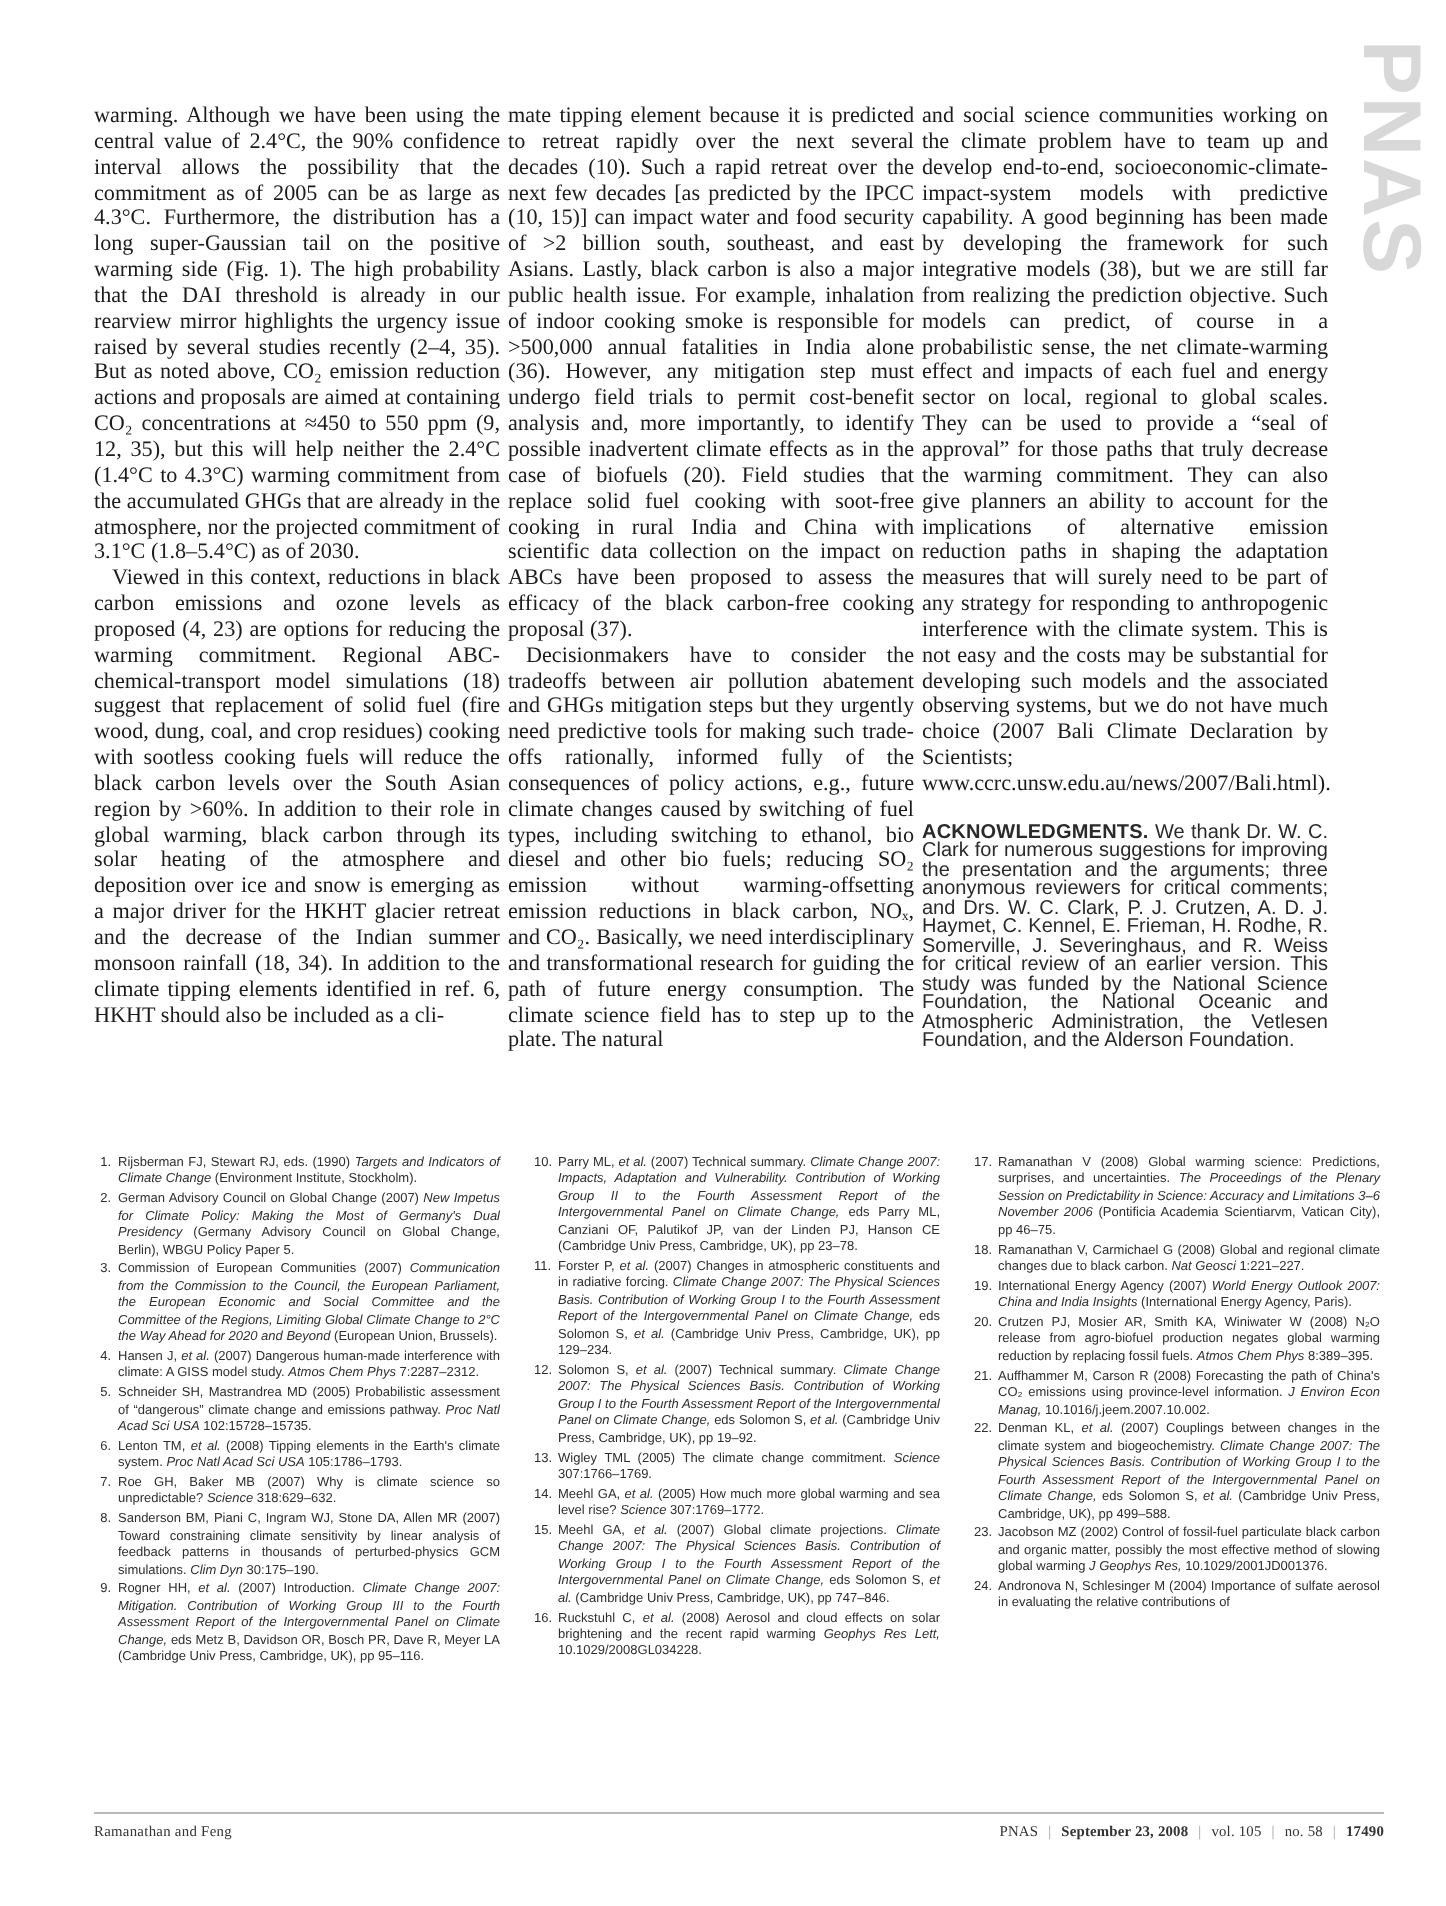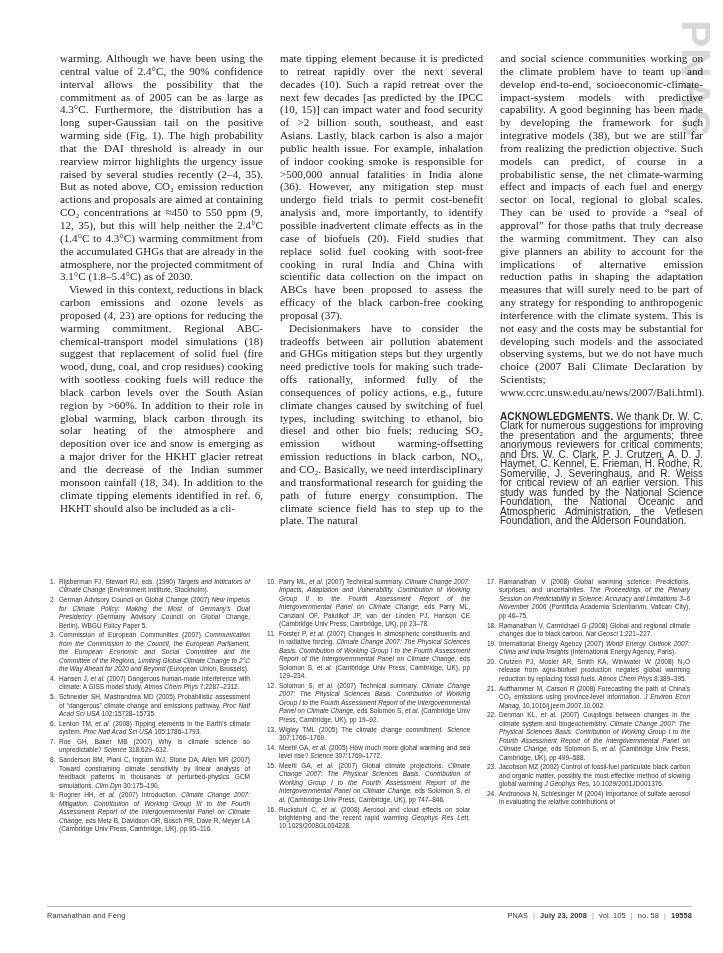--- a/index.html
+++ b/index.html
@@ -47,22 +47,21 @@
     white-space: nowrap;
   }
 
   
   .body-cols {
     position: absolute;
     left: 47px;
     top: 52px;
     width: 645px;
     display: flex;
-    gap: 17px;
-    margin-left: 13px;
+    gap: 4px;
   }
   .body-col {
     width: 203px;
   }
   .body-col p {
     margin: 0;
     font-size: 11.1px;
     line-height: 12.85px;
     text-align: justify;
     text-justify: inter-word;
@@ -131,21 +130,21 @@
     background: #b9b9b9;
   }
   .footer {
     position: absolute;
     left: 47px;
     top: 911px;
     width: 645px;
     display: flex;
     align-items: flex-start;
     justify-content: space-between;
-    font-family: Liberation Sans, sans-serif;
+    font-family: Liberation Serif, serif;
     font-size: 7.4px;
     color: #333;
   }
   .footer-left { letter-spacing: 0.15px; }
   .footer-right {
     display: flex;
     align-items: baseline;
     gap: 5px;
     letter-spacing: 0.1px;
   }
@@ -284,23 +283,23 @@
         </div>
       </div>
   </div>
 
   <div class="footer-rule"></div>
   <div class="footer">
     <div class="footer-left">Ramanathan and Feng</div>
     <div class="footer-right">
       <span>PNAS</span>
       <span class="sep">|</span>
-      <span class="bold">July 23, 2008</span>
+      <span class="bold">September 23, 2008</span>
       <span class="sep">|</span>
       <span>vol. 105</span>
       <span class="sep">|</span>
       <span>no. 58</span>
       <span class="sep">|</span>
-      <span class="bold">19558</span>
+      <span class="bold">17490</span>
     </div>
   </div>
 
 </div>
 
 </body></html>

